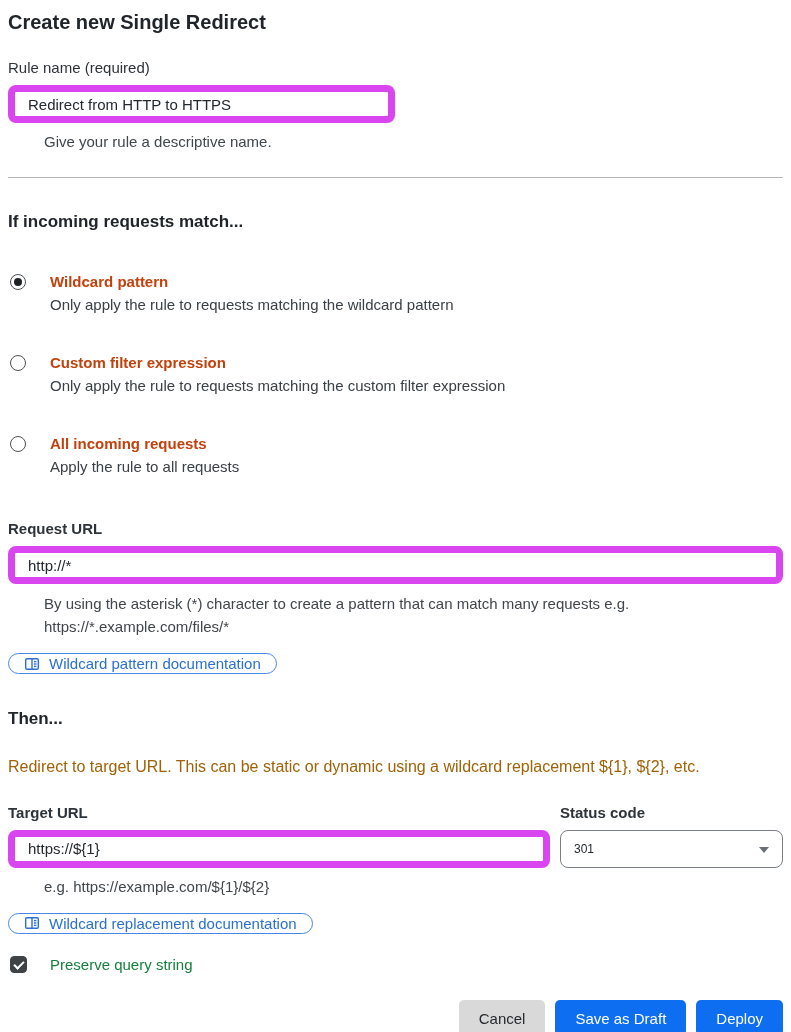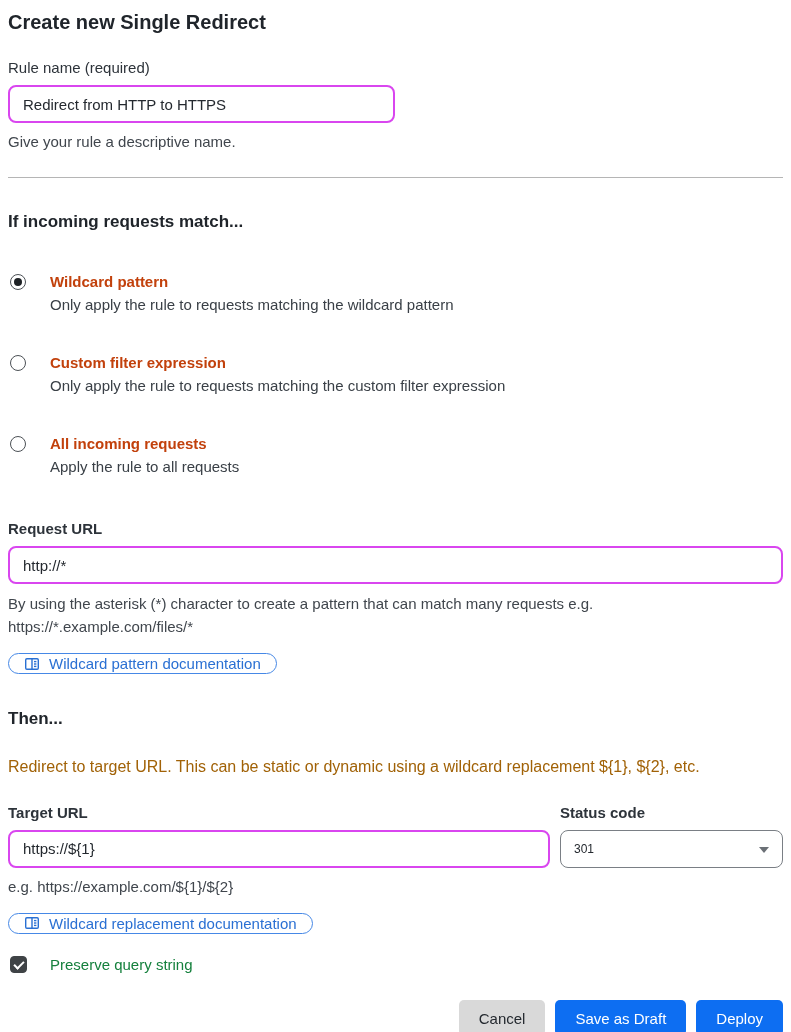--- a/index.html
+++ b/index.html
@@ -25,36 +25,37 @@
     color: #2d333a;
     margin-top: 22px;
     line-height: 20px;
   }
   .field-label.semibold { font-weight: 700; }
 
   .text-input {
     display: block;
     margin-top: 7px;
     height: 38px;
-    border: 2px solid #d946ef;
+    border: 7px solid #d946ef;
     border-radius: 8px;
     padding: 0 13px;
     font-family: "Liberation Sans", sans-serif;
     font-size: 15px;
     color: #24292f;
     background: #fff;
     outline: none;
     width: 100%;
   }
   .rule-name-input { width: 387px; }
 
   .helper {
     color: #40464d;
     margin-top: 7px;
     line-height: 23px;
+    margin-left: 36px;
   }
 
   .divider {
     border: none;
     border-top: 1px solid #b5b5b5;
     margin: 24px 0 0 0;
   }
 
   .section-heading {
     font-size: 17px;

